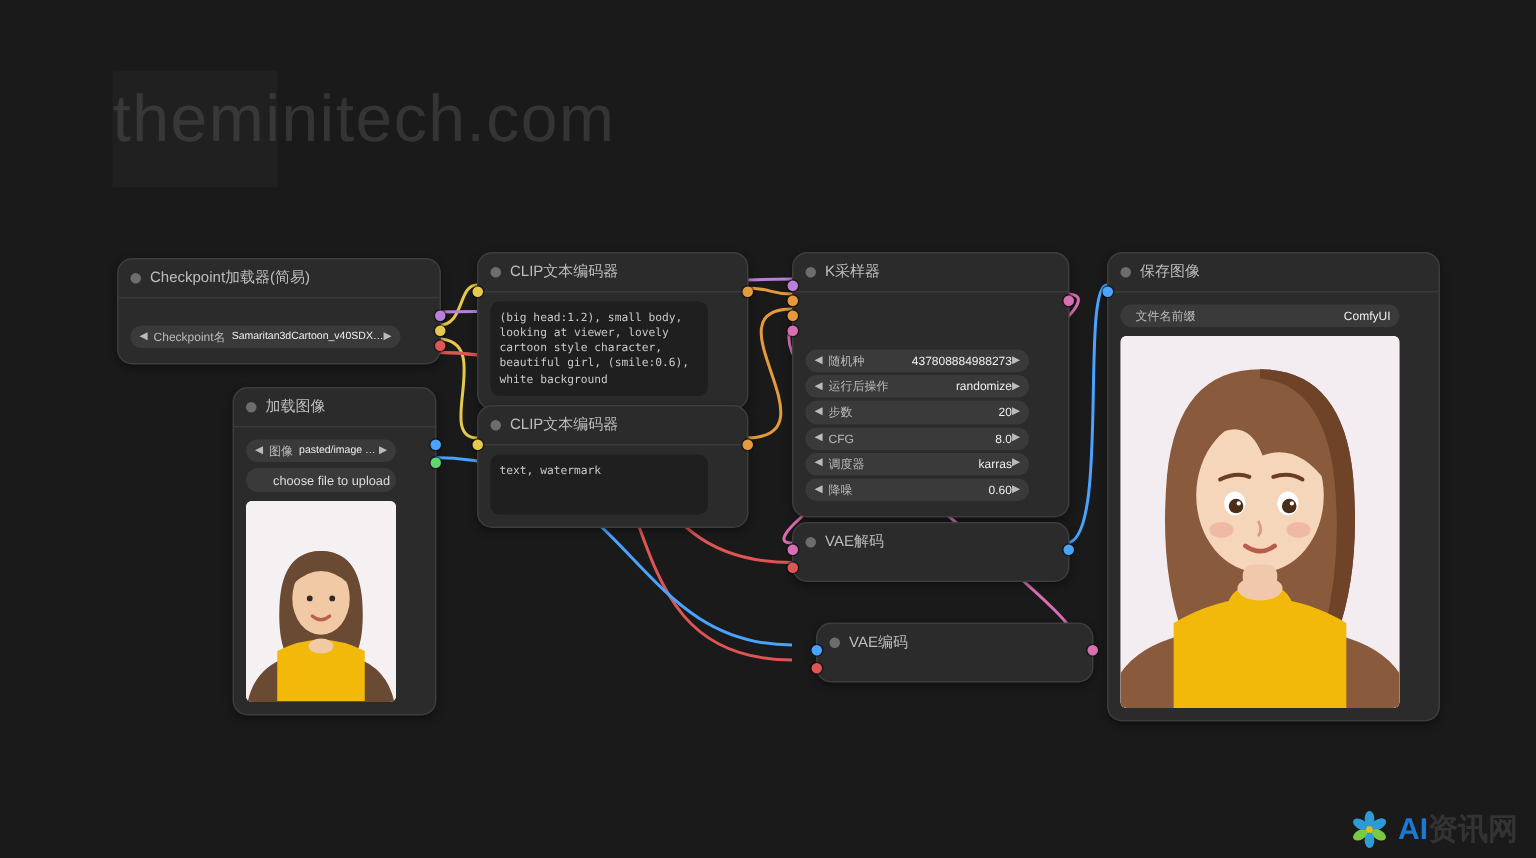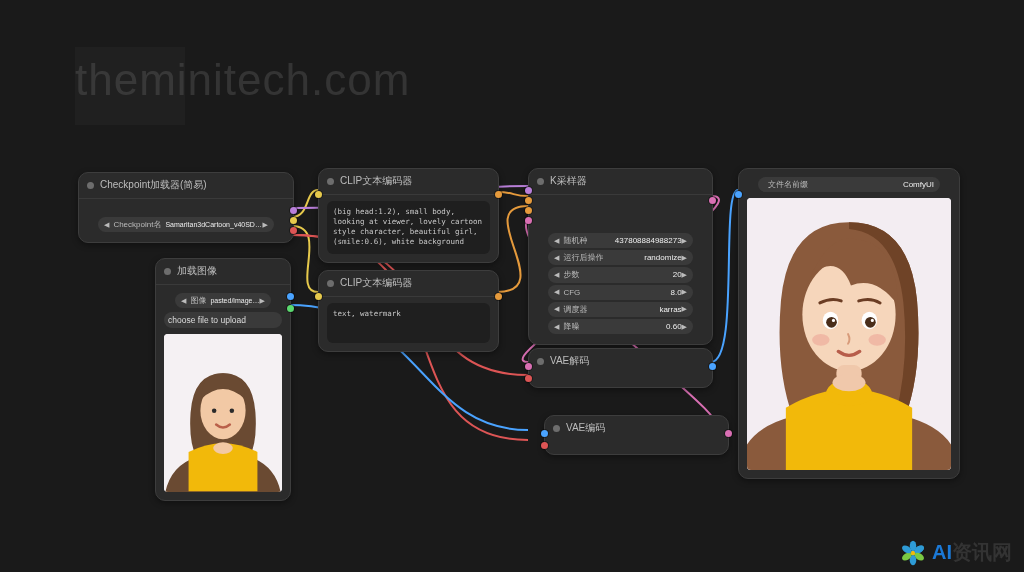--- a/index.html
+++ b/index.html
@@ -49,52 +49,52 @@
     font-size: 10px;
     color: #bdbdbd;
     border-bottom: 1px solid #3a3a3a;
   }
   .node-header .dot {
     width: 7px; height: 7px; border-radius: 50%;
     background: #6d6d6d;
     margin-right: 6px;
   }
   .node-body {
-    padding: 6px 8px 8px 8px;
+    padding: 6px 26px 8px 8px;
   }
   .pill {
     display: flex;
     align-items: center;
     justify-content: space-between;
     background: #3a3a3a;
     border-radius: 10px;
     padding: 2px 6px;
     font-size: 8px;
     color: #ddd;
-    margin: 2px 11px;
+    margin: 2px 0;
     line-height: 1.4;
   }
   .pill .tri { color:#bbb; font-size:7px; }
   .pill .lab { flex:0 0 auto; color:#bbb; margin:0 4px; white-space:nowrap; overflow:hidden; text-overflow:ellipsis;}
   .pill .val { flex:1 1 auto; text-align:right; color:#eee; white-space:nowrap; overflow:hidden; text-overflow:ellipsis;}
   .textarea {
     background: #1f1f1f;
     border-radius: 6px;
     padding: 6px;
     font-size: 7.5px;
     line-height: 1.35;
     color: #c8c8c8;
     font-family: Menlo, Consolas, monospace;
     min-height: 28px;
   }
   .btn {
     display:block;
     background:#3a3a3a;
     border-radius:10px;
-    text-align:left;
+    text-align:right;
     padding:3px 4px;
     font-size:8.5px;
     margin:4px 0 6px 0;
     color:#ddd;
   }
   .preview {
     width: 100%;
     border-radius: 4px;
     overflow: hidden;
     background: #f2eef2;
@@ -302,20 +302,24 @@
     <div class="node-header" style="border-bottom:none">
       <span class="dot"></span>
       <span>VAE编码</span>
     </div>
     <span class="port l" style="top:14px;background:#4aa3ff"></span>
     <span class="port l" style="top:26px;background:#d55"></span>
     <span class="port r" style="top:14px;background:#d96fb3"></span>
   </div>
 
   <div class="node" style="left:738px; top:168px; width:220px;">
+    <div class="node-header">
+      <span class="dot"></span>
+      <span>保存图像</span>
+    </div>
     <div class="node-body">
       <div class="pill">
         <span class="lab">文件名前缀</span>
         <span class="val">ComfyUI</span>
       </div>
       <div class="preview" style="margin-top:6px">
         <svg class="face-svg" viewBox="0 0 210 280">
           <rect width="210" height="280" fill="#f3edf2"></rect>
 
           <path d="M105 25 q62 0 70 80 q6 70 -12 120 q60 15 57 70 H-10 q-3 -55 57 -70 q-18 -50 -12 -120 q8 -80 70 -80" fill="#8a5a3c"></path>

